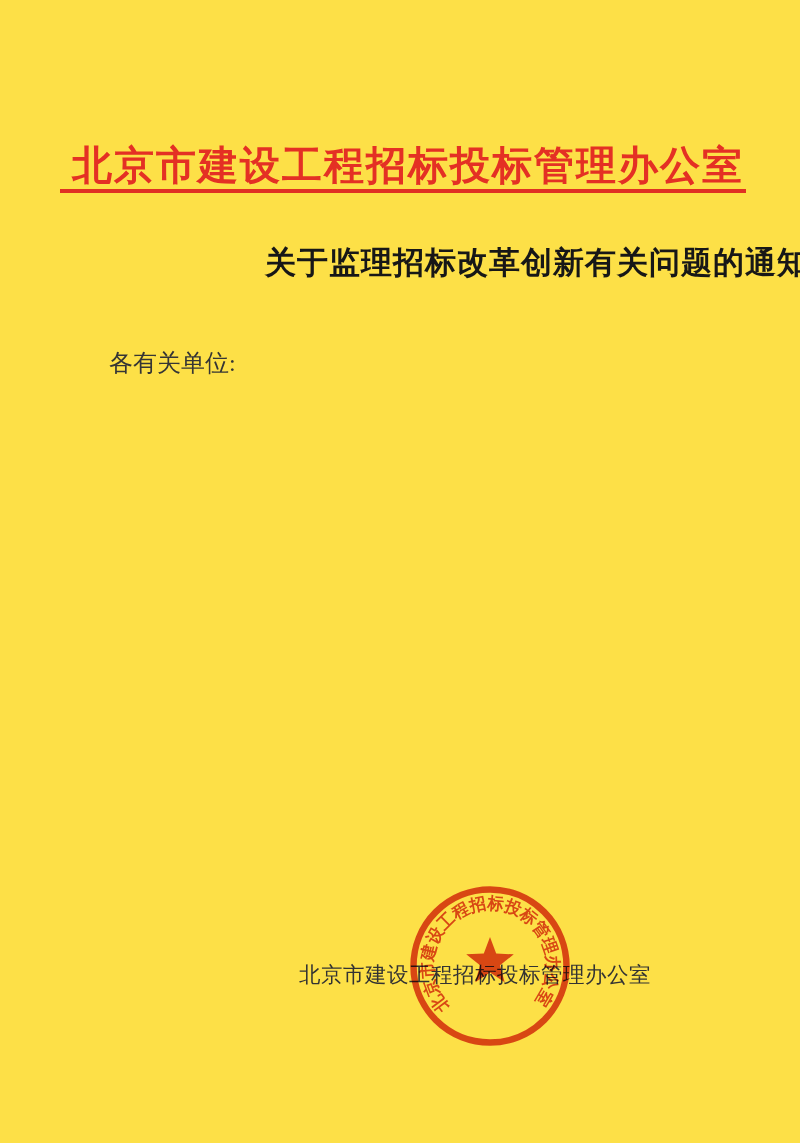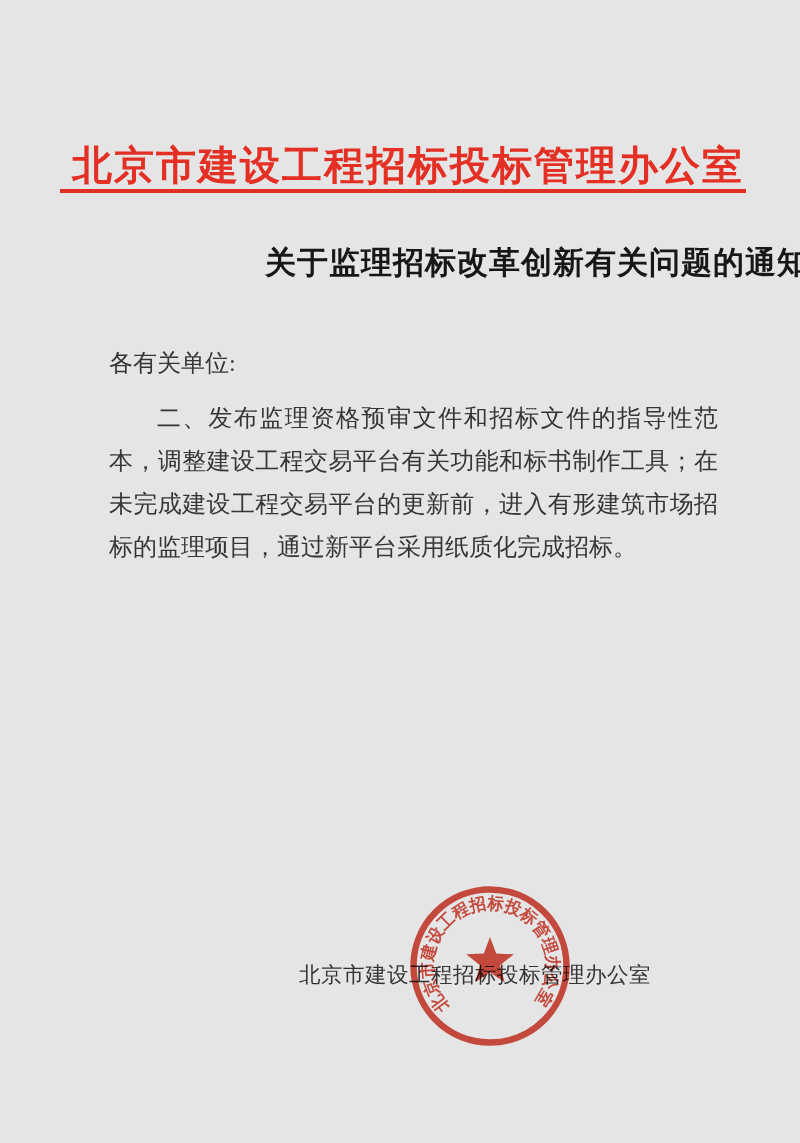--- a/index.html
+++ b/index.html
@@ -4,21 +4,21 @@
 <style>
   html, body {
     margin: 0;
     padding: 0;
     background: #ffffff;
   }
   .page {
     position: relative;
     width: 800px;
     height: 1143px;
-    background: #e5e5e5;
+    background: #fde047;
     font-family: "Liberation Serif", "DejaVu Serif", serif;
     overflow: hidden;
   }
   
   .letterhead {
     position: absolute;
     top: 138px;
     left: 0;
     width: 100%;
     margin: 0;
@@ -123,21 +123,20 @@
 <div class="page">
 
   <h1 class="letterhead">北京市建设工程招标投标管理办公室</h1>
 
   <div class="letterhead-rule"></div>
 
   <h2 class="doc-title">关于监理招标改革创新有关问题的通知</h2>
 
   <main class="body-block">
     <p class="salutation">各有关单位:</p>
-    <p class="para">二、发布监理资格预审文件和招标文件的指导性范本，调整建设工程交易平台有关功能和标书制作工具；在未完成建设工程交易平台的更新前，进入有形建筑市场招标的监理项目，通过新平台采用纸质化完成招标。</p>
   </main>
 
   <div class="closing">
     <div class="signature">北京市建设工程招标投标管理办公室</div>
   </div>
 
   <svg class="seal" viewBox="0 0 180 180" aria-hidden="true">
     <defs>
       <path id="sealArc" d="M 49.7 130.3 A 57 57 0 1 1 130.3 130.3" fill="none"></path>
     </defs>

